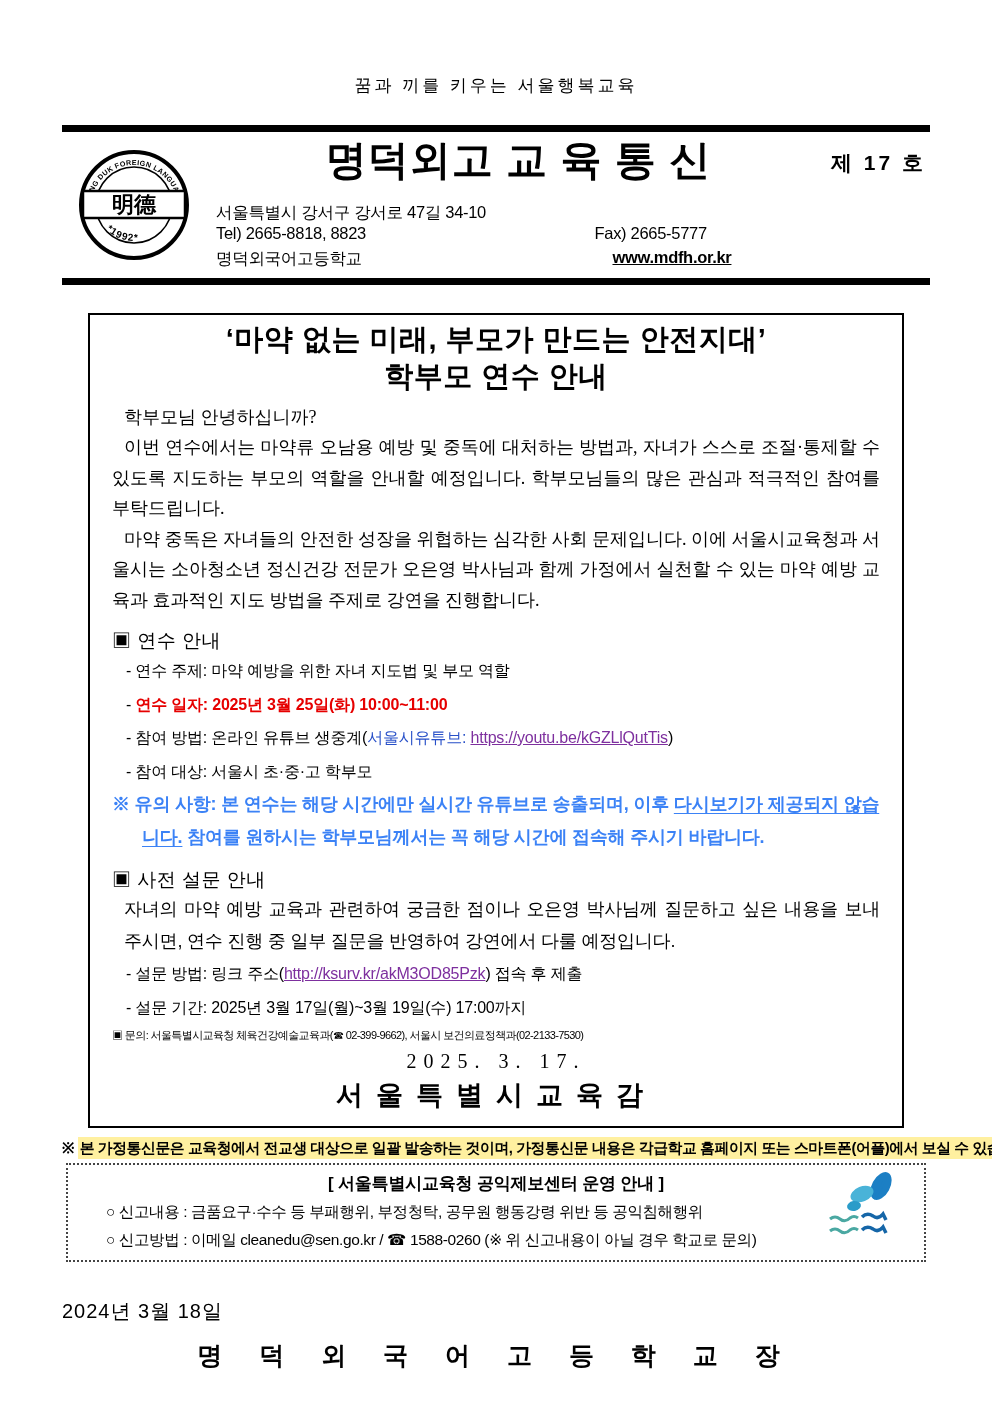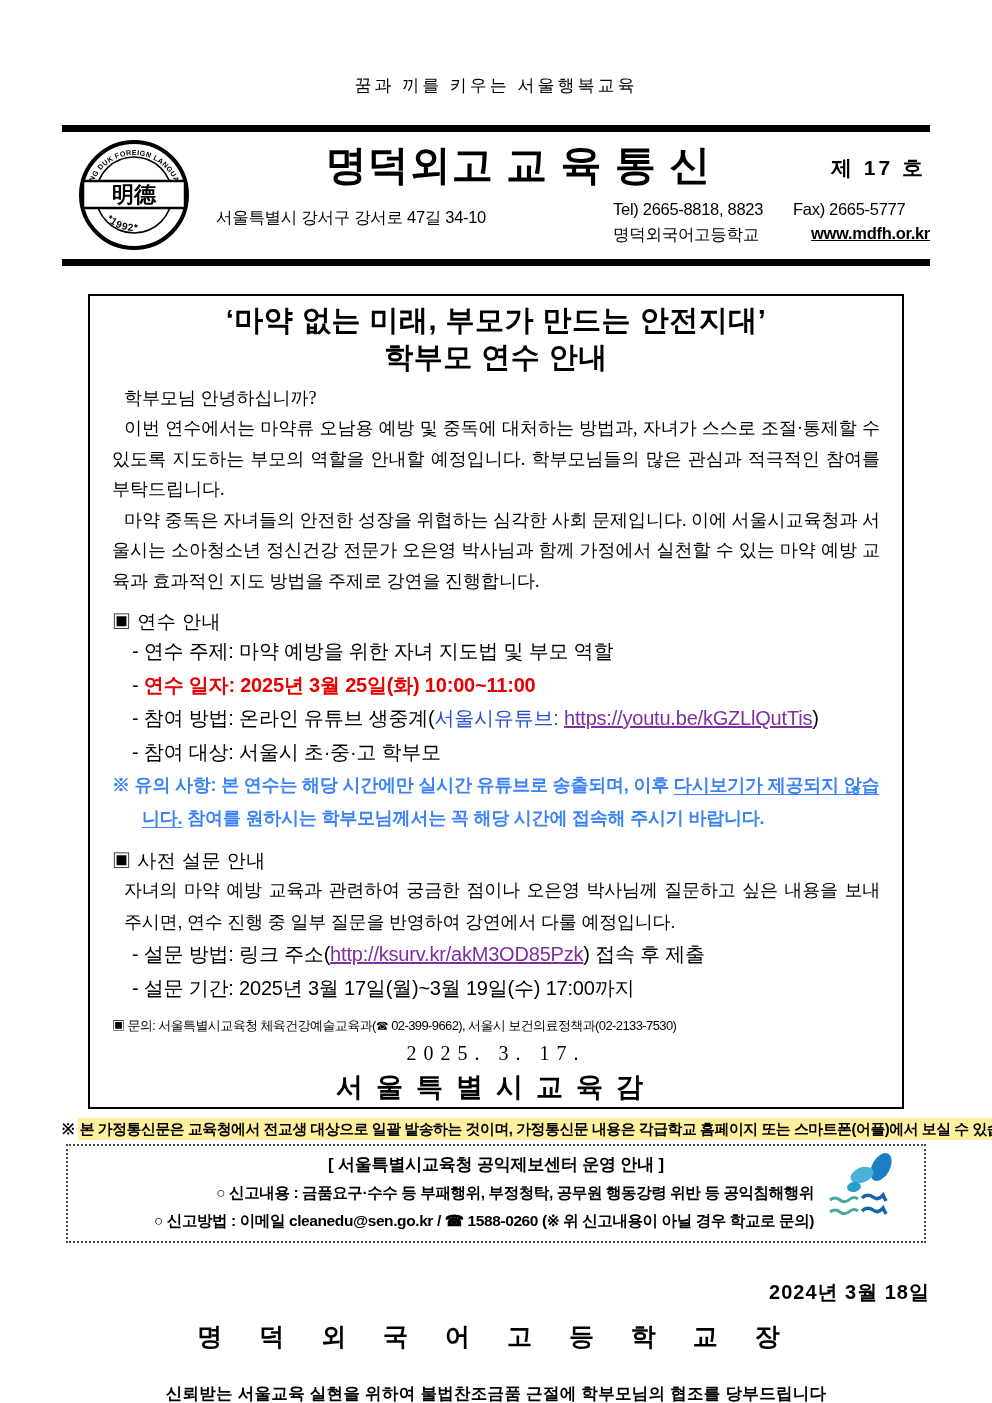--- a/index.html
+++ b/index.html
@@ -18,66 +18,66 @@
 
   
   .hdr { display: flex; align-items: center; padding: 7px 0 8px; }
   .seal { flex: none; width: 112px; height: 112px; margin-left: 16px; }
   .hdr-right { flex: 1; padding-left: 26px; }
   .title-row { display: flex; align-items: flex-end; }
   .nl-title { flex: 1; text-align: center; font-size: 41px; font-weight: bold; letter-spacing: 1px;
               line-height: 1.05; white-space: nowrap; }
   .issue-no { font-size: 21px; font-weight: bold; letter-spacing: 3px; padding: 0 4px 5px 10px;
               white-space: nowrap; }
-  .info-row { display: flex; justify-content: space-between; margin-top: 13px; }
+  .info-row { display: flex; justify-content: space-between; margin-top: 13px; flex-direction: column; }
   .addr { font-size: 16.5px; padding-top: 7px; letter-spacing: -0.3px; }
   .contact-grid { display: grid; grid-template-columns: auto auto; column-gap: 30px; row-gap: 5px;
                   font-size: 16.5px; letter-spacing: -0.3px; }
   .website { font-weight: bold; text-decoration: underline; color: #000; margin-left: 18px; }
 
   
   .nbox { margin: 28px 26px 0; border: 2px solid #000; height: 815px; padding: 6px 22px 0;
           overflow: hidden; }
   .ntitle { text-align: center; font-size: 29px; font-weight: bold; line-height: 37px;
             letter-spacing: 0.5px; }
   .greeting { font-family: "Liberation Serif", serif; font-size: 18px; line-height: 30px;
               margin-top: 7px; text-indent: 12px; }
   .para { font-family: "Liberation Serif", serif; font-size: 18px; line-height: 30.5px;
           text-align: justify; text-indent: 12px; }
   .sec-head { font-size: 19px; margin-top: 13px; letter-spacing: 0.5px; }
-  .item { margin-left: 20px; font-size: 20px; line-height: 33.5px; letter-spacing: -0.2px; }
+  .item { margin-left: 14px; font-size: 16px; line-height: 33.5px; letter-spacing: -0.2px; }
   .red { color: #e60000; }
   .bold { font-weight: bold; }
   .channel { color: #2850c8; }
   .plink { color: #7d2f9e; text-decoration: underline; }
   .caution { color: #3b82f6; font-weight: bold; font-size: 18px; line-height: 33px;
              padding-left: 30px; text-indent: -30px; letter-spacing: -0.2px; }
   .caution u { text-underline-offset: 3px; }
   .sdesc { font-size: 18px; line-height: 32px; margin-left: 12px; text-align: justify;
            letter-spacing: -0.2px; }
-  .contact { margin-top: 12px; font-size: 13px; letter-spacing: -0.6px; white-space: nowrap; }
+  .contact { margin-top: 4px; font-size: 11px; letter-spacing: -0.6px; white-space: nowrap; }
   .ndate { text-align: center; font-family: "Liberation Serif", serif; font-size: 20px;
            letter-spacing: 7px; margin-top: 7px; }
   .sig { text-align: center; font-family: "Liberation Serif", serif; font-weight: bold;
          font-size: 27px; letter-spacing: 13px; margin-top: 4px; }
 
   
   .dist-note { margin-top: 9px; text-align: center; font-size: 14.8px; font-weight: bold;
                letter-spacing: -0.4px; white-space: nowrap; }
   .hl { background: #fff0a0; padding: 3px 2px; }
 
   
   .rbox { border: 2px dotted #444; margin: 5px 4px 0; position: relative; padding: 7px 0 9px; }
   .rtitle { text-align: center; font-weight: bold; font-size: 17px; letter-spacing: -0.2px; }
-  .rline { font-size: 15.5px; font-weight: 700; margin: 7px 110px 0 38px; letter-spacing: -0.4px;
-           white-space: nowrap; text-align: right; }
+  .rline { font-size: 15.5px; font-weight: 400; margin: 7px 110px 0 38px; letter-spacing: -0.4px;
+           white-space: nowrap; }
   .rlogo { position: absolute; right: 14px; top: 4px; width: 86px; height: 74px; }
 
   
-  .issue-date { text-align: right; font-weight: bold; font-size: 20px; margin-top: 36px;
+  .issue-date { text-align: left; font-weight: normal; font-size: 20px; margin-top: 36px;
                 letter-spacing: 1px; }
   .principal { text-align: center; font-weight: bold; font-size: 25px; letter-spacing: 15px;
                margin-top: 14px; }
   .bottom-slogan { text-align: center; font-weight: bold; font-size: 16.5px; margin-top: 30px;
                    letter-spacing: 0.3px; }
 </style>
 </head>
 <body>
 
 <div class="page">

